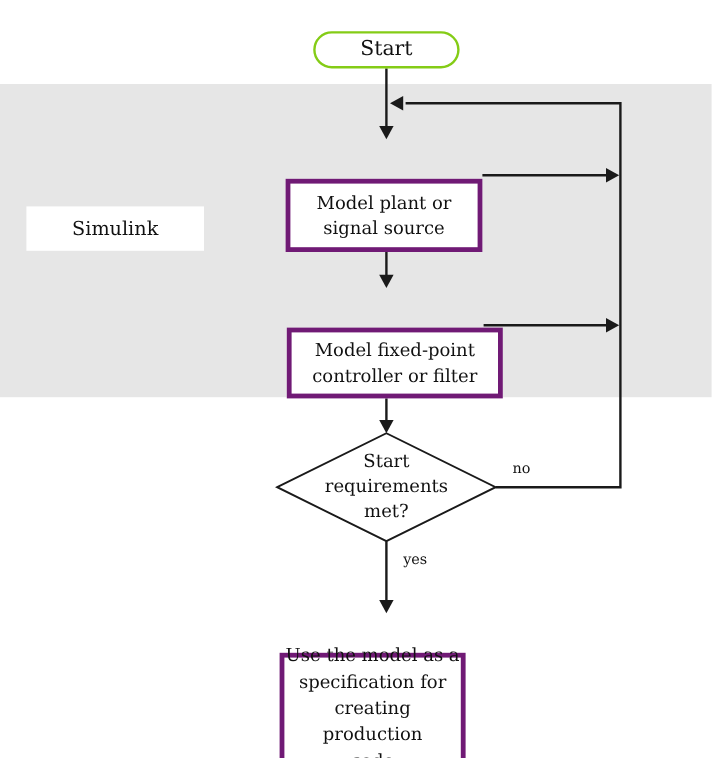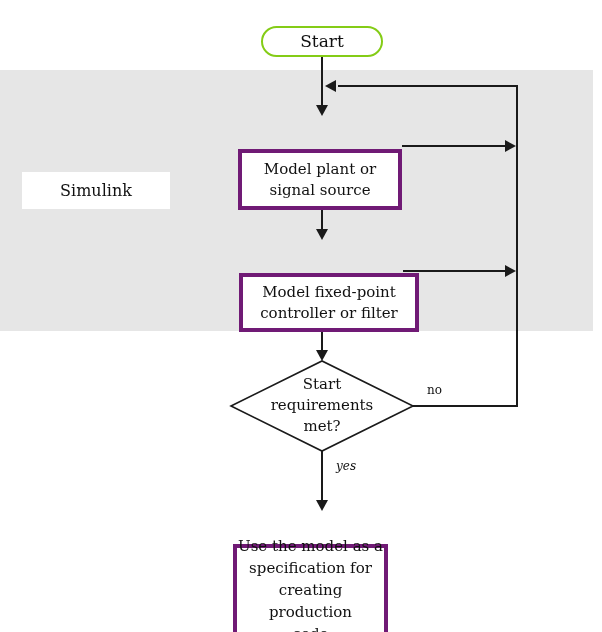--- a/index.html
+++ b/index.html
@@ -103,21 +103,20 @@
     font-size: 12px;
     background: transparent;
   }
   .label-no {
     left: 427px;
     top: 383px;
   }
   .label-yes {
     left: 336px;
     top: 459px;
-    font-style: italic;
   }
 </style>
 </head>
 <body>
 
 <div class="canvas">
 
   <div class="region"></div>
 
   <svg class="wires" viewBox="0 0 602 632">

